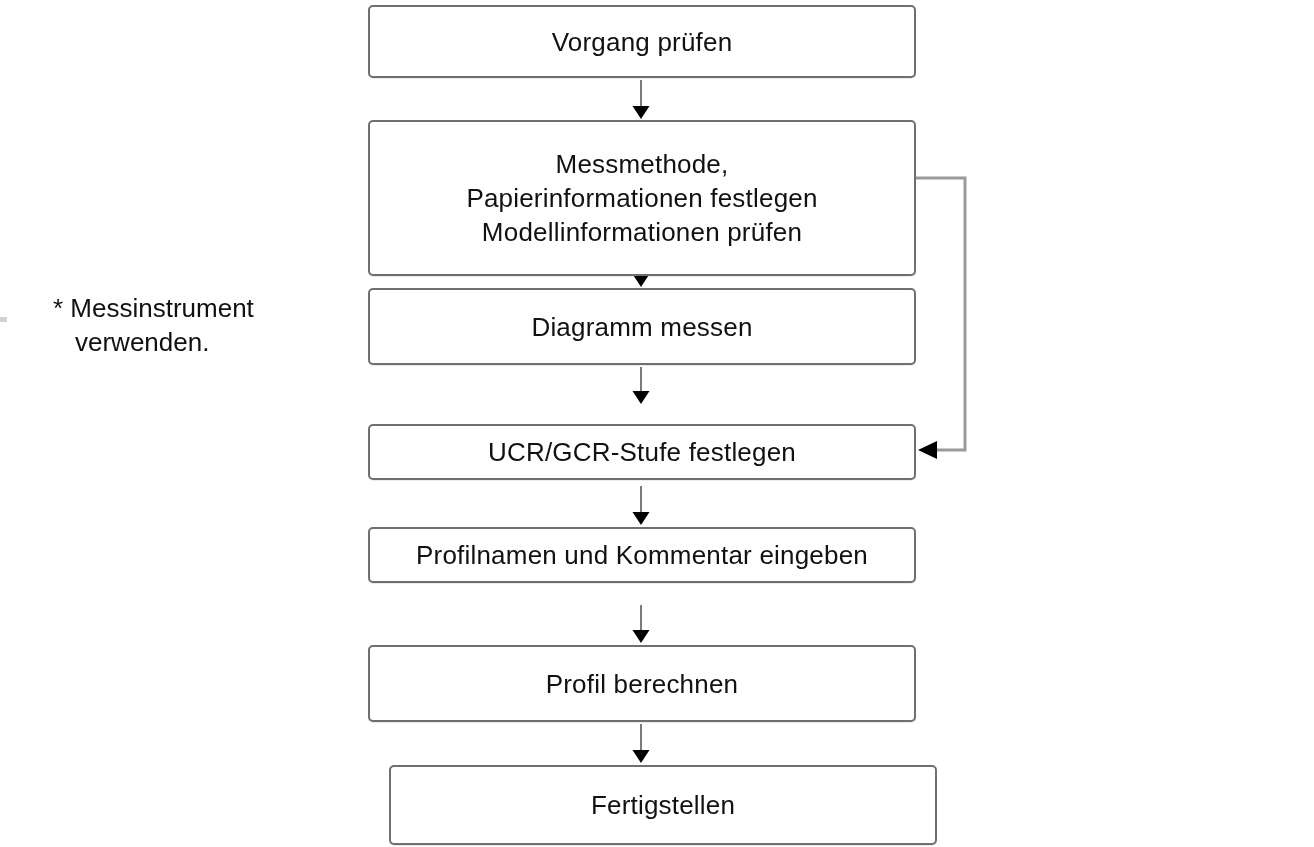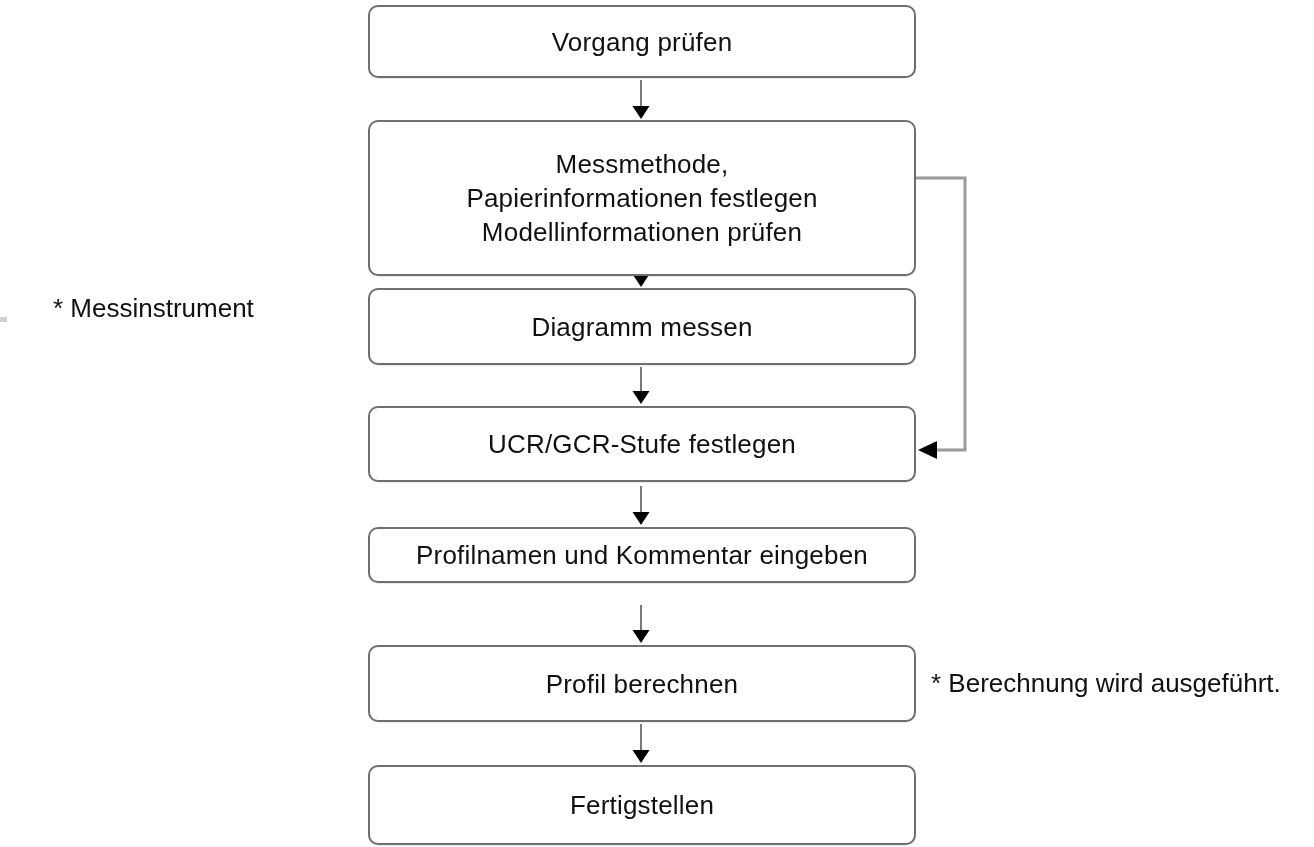--- a/index.html
+++ b/index.html
@@ -20,43 +20,43 @@
     pointer-events: none;
   }
 
   .node {
     position: absolute;
     left: 368px;
     width: 548px;
     box-sizing: border-box;
     background: #ffffff;
     border: 2px solid #6f6f6f;
-    border-radius: 10px;
+    border-radius: 5px;
     display: flex;
     align-items: center;
     justify-content: center;
     text-align: center;
     box-shadow: 0 1px 0 rgba(0,0,0,0.08);
   }
 
   .node-label {
     font-size: 26px;
     line-height: 34px;
     color: #111111;
     white-space: pre-line;
     letter-spacing: 0.2px;
   }
 
   .node-1 { top: 5px;   height: 73px;  }
   .node-2 { top: 120px; height: 156px; }
   .node-3 { top: 288px; height: 77px;  }
-  .node-4 { top: 406px; height: 76px;  }
+  .node-4 { top: 424px; height: 56px;  }
   .node-5 { top: 527px; height: 56px;  }
   .node-6 { top: 645px; height: 77px; align-items: center;  }
-  .node-7 { top: 765px; height: 80px;  }
+  .node-7 { top: 765px; height: 80px; margin-left: 21px;  }
 
   .annot {
     position: absolute;
     font-size: 26px;
     line-height: 34px;
     color: #111111;
     white-space: nowrap;
   }
   .annot-left  { left: 53px;  top: 291px; }
   .annot-left .indent { margin-left: 22px; }
@@ -137,21 +137,19 @@
   <div class="node node-6">
     <span class="node-label">Profil berechnen</span>
   </div>
 
   <div class="node node-7">
     <span class="node-label">Fertigstellen</span>
   </div>
 
   <div class="annot annot-left">
     <div>* Messinstrument</div>
+    <div class="indent">verwenden.</div>
   </div>
 
-  <div class="annot annot-right">
-    <span>* Berechnung wird ausgeführt.</span>
-  </div>
 
   <div class="edge-mark"></div>
 
 </div>
 
 </body></html>

